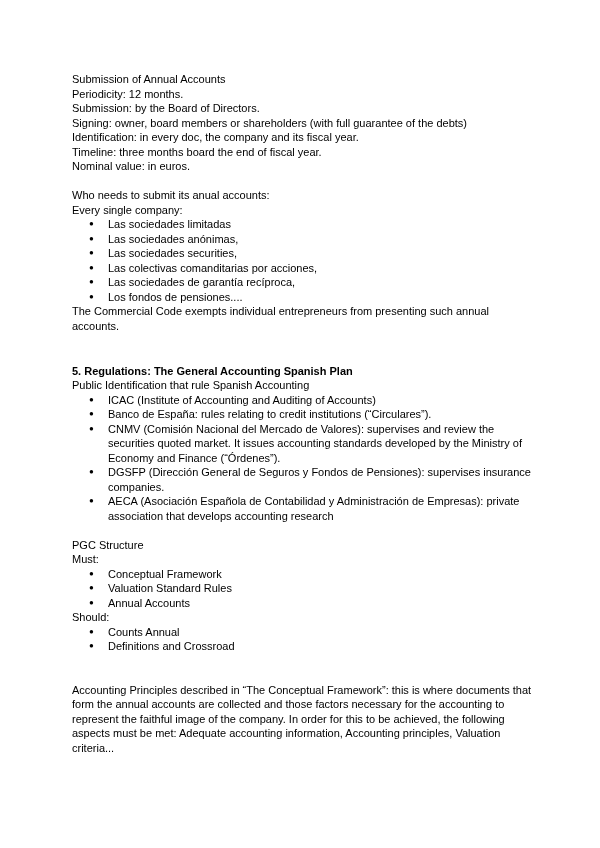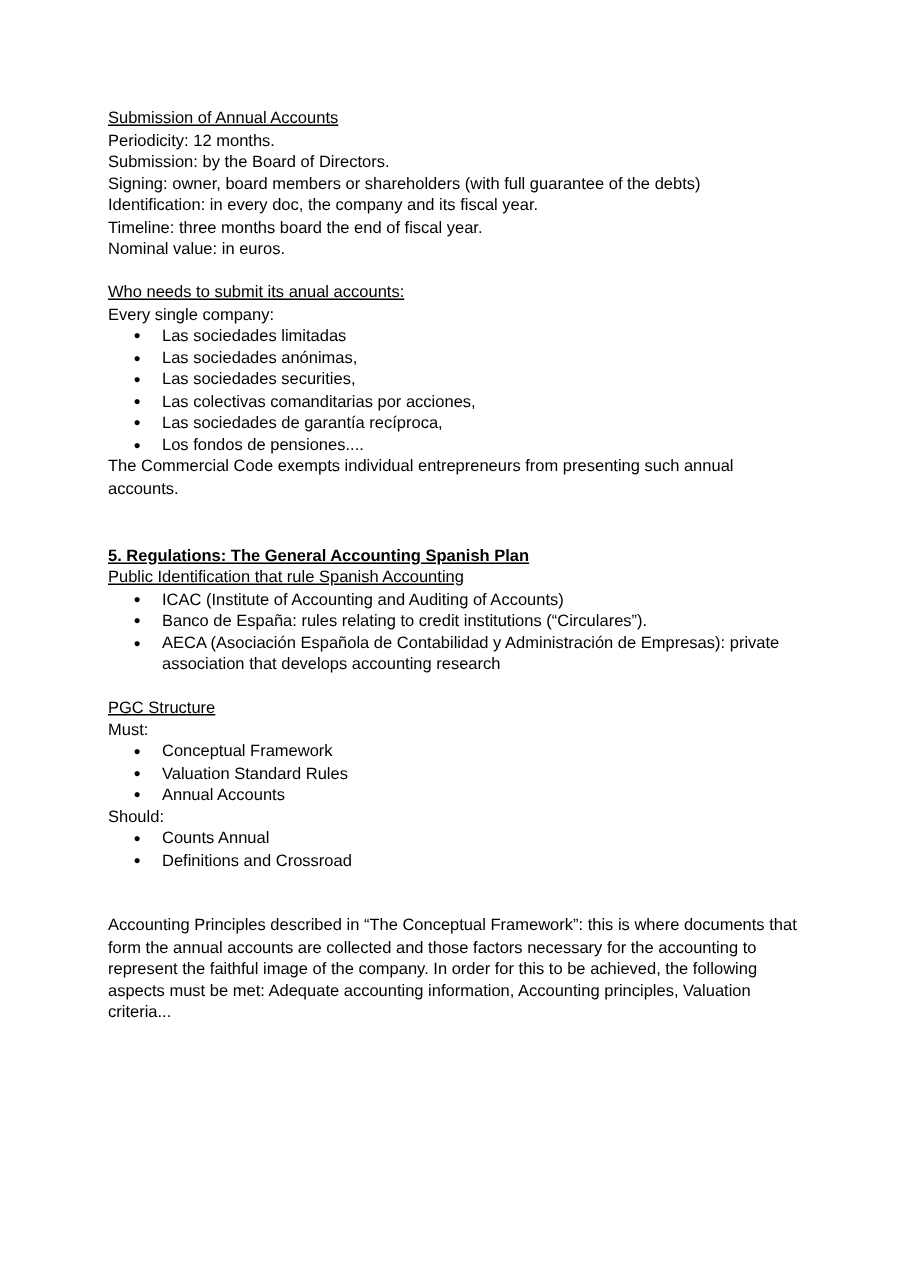--- a/index.html
+++ b/index.html
@@ -6,21 +6,21 @@
     body {
       width: 600px; height: 848px; overflow: hidden; position: relative;
       font-family: "Liberation Sans", sans-serif;
       color: #000000;
     }
     .page {
       position: absolute; left: 72px; top: 72px; width: 460px;
       font-size: 11px; line-height: 14.5px;
     }
     .line { white-space: nowrap; }
-    .u { text-decoration: underline; }
+    .u { }
     .b { font-weight: bold; margin-top: 16px; }
     .gap { height: 14.5px; }
     ul {
       list-style: none; margin: 0; padding: 0;
     }
     li {
       position: relative; padding-left: 36px;
     }
     li::before {
       content: "\25CF"; position: absolute; left: 17px; top: 0;
@@ -56,20 +56,22 @@
   </ul>
   <p class="wrap">The Commercial Code exempts individual entrepreneurs from presenting such annual accounts.</p>
 
   <div class="gap"></div>
 
   <div class="line u b">5. Regulations: The General Accounting Spanish Plan</div>
   <div class="line u">Public Identification that rule Spanish Accounting</div>
   <ul>
     <li class="wrap">ICAC (Institute of Accounting and Auditing of Accounts)</li>
     <li class="wrap">Banco de España: rules relating to credit institutions (“Circulares”).</li>
+    <li class="wrap">CNMV (Comisión Nacional del Mercado de Valores): supervises and review the securities quoted market. It issues accounting standards developed by the Ministry of Economy and Finance (“Órdenes”).</li>
+    <li class="wrap">DGSFP (Dirección General de Seguros y Fondos de Pensiones): supervises insurance companies.</li>
   </ul>
   <ul>
     <li class="wrap">AECA (Asociación Española de Contabilidad y Administración de Empresas): private association that develops accounting research</li>
   </ul>
 
   <div class="gap"></div>
 
   <div class="line u">PGC Structure</div>
   <div class="line">Must:</div>
   <ul>

